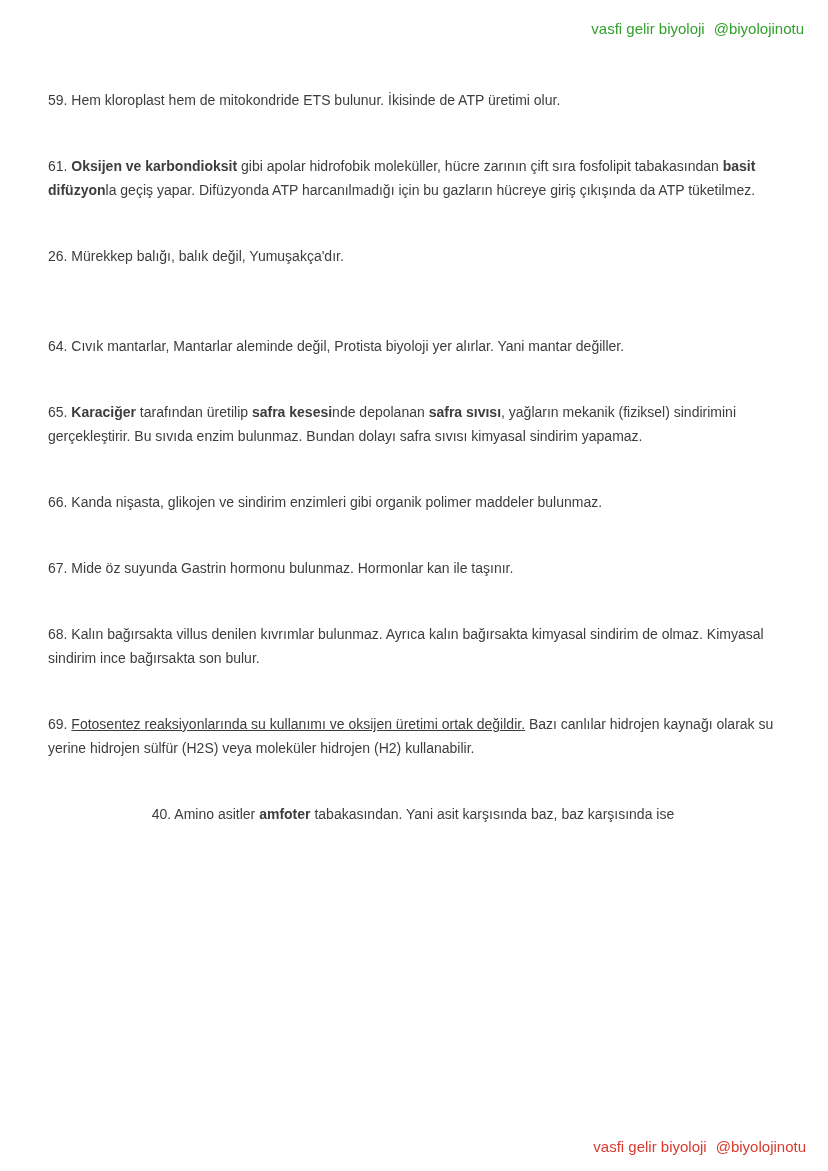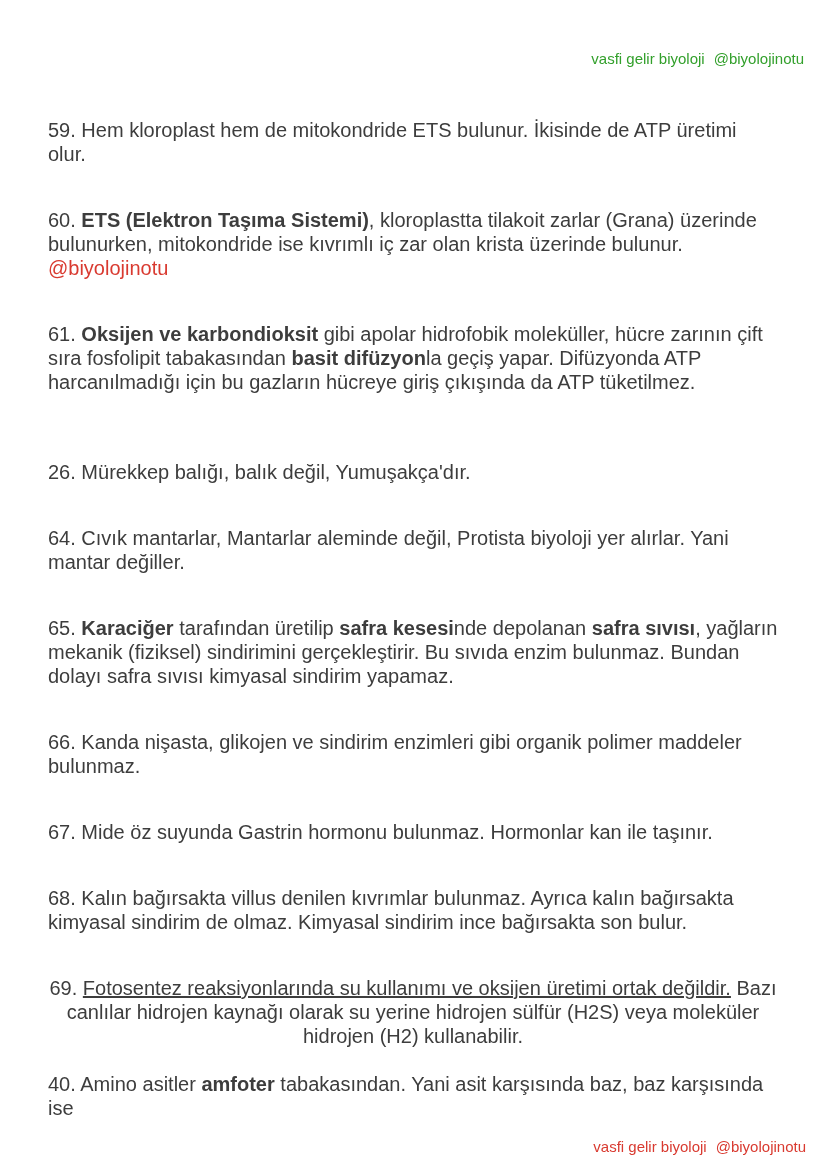--- a/index.html
+++ b/index.html
@@ -1,21 +1,21 @@
 <!DOCTYPE html>
 <html lang="tr" style="--green: #33a02c; --red: #d93a30; --text: #3d3d3d; --bg: #ffffff;"><head>
 <meta charset="utf-8">
 <style>
   :root {
     --green: #33a02c;
     --red: #d93a30;
     --text: #3d3d3d;
     --bg: #ffffff;
   }
-  * { box-sizing: border-box; margin-top: 30px; }
+  * { box-sizing: border-box; }
   html, body { margin: 0; padding: 0; background: #e9e9e9; }
   body { font-family: "Liberation Sans", "DejaVu Sans", sans-serif; }
   .page {
     position: relative;
     width: 828px;
     height: 1171px;
     margin: 0 auto;
     background: var(--bg);
     overflow: hidden;
   }
@@ -35,21 +35,21 @@
     font-size: 15px;
     color: var(--red);
     white-space: nowrap;
   }
   .page-footer .handle { margin-left: 9px; }
   .notes {
     padding: 88px 50px 0 48px;
   }
   .note-item {
     margin: 0 0 42px 0;
-    font-size: 20px;
+    font-size: 14px;
     line-height: 24px;
     color: var(--text);
   }
   
   .note-item:nth-child(3)  { margin-bottom: 66px; }
   .note-item:nth-child(10) { margin-bottom: 24px; text-align: center; }
   .note-item:last-child    { margin-bottom: 0; }
   .seg-bold      { font-weight: bold; }
   .seg-underline { text-decoration: underline; }
   .seg-red       { color: var(--red); }
@@ -58,21 +58,20 @@
 <body>
 
 <div class="page">
 
   <div class="page-header">
     <span class="brand">vasfi gelir biyoloji</span><span class="handle">@biyolojinotu</span>
   </div>
 
   <div class="notes">
       <p class="note-item"><span class="note-number">59. </span><span class="seg-normal">Hem kloroplast hem de mitokondride ETS bulunur. İkisinde de ATP üretimi olur.</span></p>
-      <p class="note-item"><span class="note-number">60. </span><span class="seg-bold">ETS (Elektron Taşıma Sistemi)</span><span class="seg-normal">, kloroplastta tilakoit zarlar (Grana) üzerinde bulunurken, mitokondride ise kıvrımlı iç zar olan krista üzerinde bulunur.  </span><span class="seg-red">@biyolojinotu</span></p>
       <p class="note-item"><span class="note-number">61. </span><span class="seg-bold">Oksijen ve karbondioksit</span><span class="seg-normal"> gibi apolar hidrofobik moleküller, hücre zarının çift sıra fosfolipit tabakasından </span><span class="seg-bold">basit difüzyon</span><span class="seg-normal">la geçiş yapar. Difüzyonda ATP harcanılmadığı için bu gazların hücreye giriş çıkışında da ATP tüketilmez.</span></p>
       <p class="note-item"><span class="note-number">26. </span><span class="seg-normal">Mürekkep balığı, balık değil, Yumuşakça'dır.</span></p>
       <p class="note-item"><span class="note-number">64. </span><span class="seg-normal">Cıvık mantarlar, Mantarlar aleminde değil, Protista biyoloji yer alırlar. Yani mantar değiller.</span></p>
       <p class="note-item"><span class="note-number">65. </span><span class="seg-bold">Karaciğer</span><span class="seg-normal"> tarafından üretilip </span><span class="seg-bold">safra kesesi</span><span class="seg-normal">nde depolanan </span><span class="seg-bold">safra sıvısı</span><span class="seg-normal">, yağların mekanik (fiziksel) sindirimini gerçekleştirir. Bu sıvıda enzim bulunmaz. Bundan dolayı safra sıvısı kimyasal sindirim yapamaz.</span></p>
       <p class="note-item"><span class="note-number">66. </span><span class="seg-normal">Kanda nişasta, glikojen ve sindirim enzimleri gibi organik polimer maddeler bulunmaz.</span></p>
       <p class="note-item"><span class="note-number">67. </span><span class="seg-normal">Mide öz suyunda Gastrin hormonu bulunmaz. Hormonlar kan ile taşınır.</span></p>
       <p class="note-item"><span class="note-number">68. </span><span class="seg-normal">Kalın bağırsakta villus denilen kıvrımlar bulunmaz. Ayrıca kalın bağırsakta kimyasal sindirim de olmaz. Kimyasal sindirim ince bağırsakta son bulur.</span></p>
       <p class="note-item"><span class="note-number">69. </span><span class="seg-underline">Fotosentez reaksiyonlarında su kullanımı ve oksijen üretimi ortak değildir.</span><span class="seg-normal"> Bazı canlılar hidrojen kaynağı olarak su yerine hidrojen sülfür (H2S) veya moleküler hidrojen (H2) kullanabilir.</span></p>
       <p class="note-item"><span class="note-number">40. </span><span class="seg-normal">Amino asitler </span><span class="seg-bold">amfoter</span><span class="seg-normal"> tabakasından. Yani asit karşısında baz, baz karşısında ise</span></p>
     </div>

